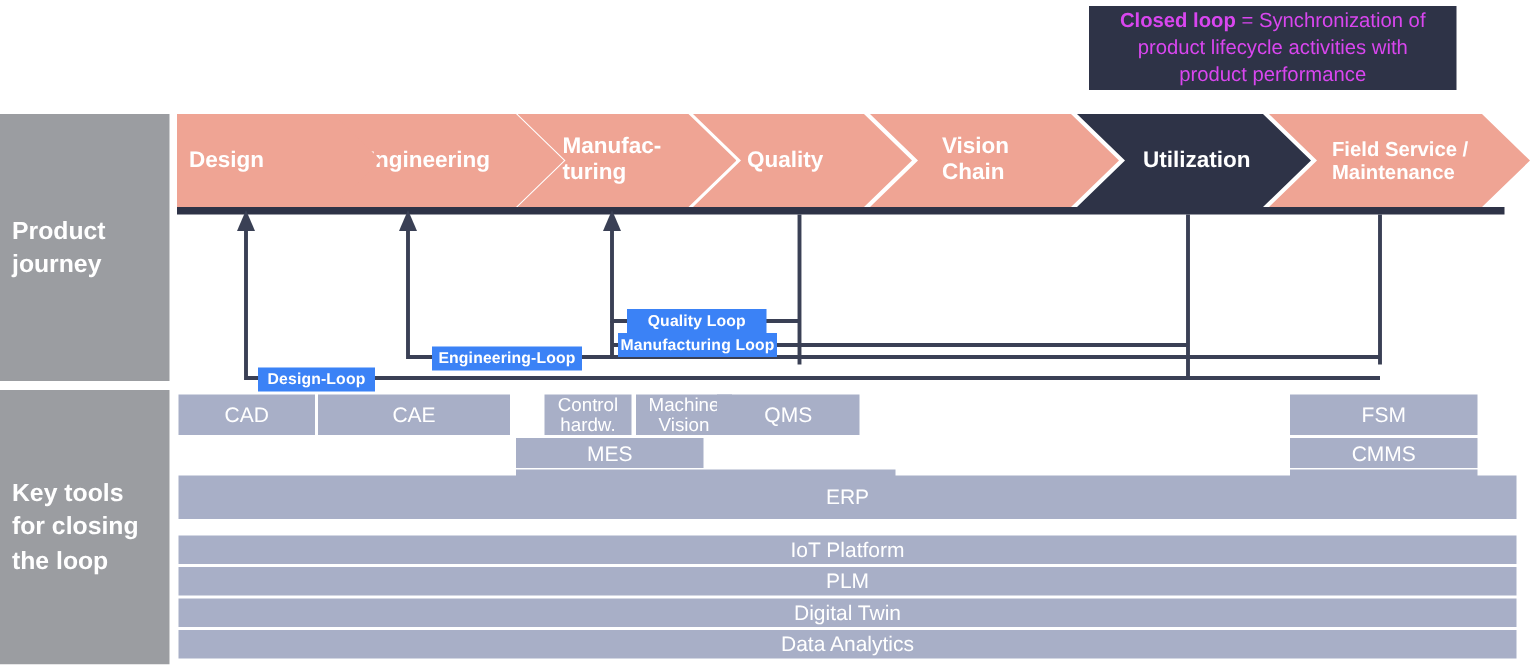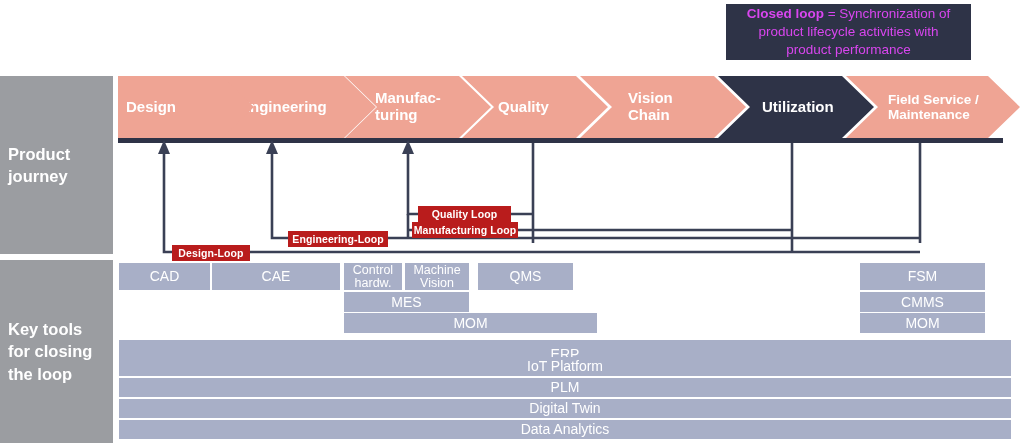--- a/index.html
+++ b/index.html
@@ -22,31 +22,31 @@
 
   
   .chev{position:absolute;top:76px;height:62px;display:flex;align-items:center;
         box-sizing:border-box;}
   .chev .txt{position:relative;z-index:3;color:#ffffff;font-weight:bold;
              font-size:15px;line-height:1.12;white-space:pre-line;}
 
   .baseline{position:absolute;background:#2E3347;}
 
   
-  .chip{position:absolute;background:#b91c1c;color:#ffffff;
+  .chip{position:absolute;background:#3b82f6;color:#ffffff;
         font-size:10.5px;font-weight:bold;display:flex;align-items:center;
         justify-content:center;box-sizing:border-box;z-index:6;
         letter-spacing:.1px;}
 
   
   .tool{position:absolute;background:#A8AFC7;color:#ffffff;
         display:flex;align-items:center;justify-content:center;
         text-align:center;font-size:14px;line-height:1.04;
         box-sizing:border-box;white-space:pre-line;}
-  .tool.small{font-size:12.5px;}
+  .tool.small{font-size:12.5px;margin-left:19px;}
   svg.wires{position:absolute;left:0;top:0;width:1024px;height:443px;
             overflow:visible;}
 </style>
 </head>
 <body>
 
 <div id="stage">
 
   <div class="callout" style="left:726px;top:4px;width:245px;height:56px;">
     <span>
@@ -138,19 +138,19 @@
 Vision</div>
   <div class="tool" style="left:478px;top:263px;width:95px;height:27px;">QMS</div>
   <div class="tool" style="left:860px;top:263px;width:125px;height:27px;">FSM</div>
 
   <div class="tool" style="left:344px;top:292px;width:125px;height:20px;">MES</div>
   <div class="tool" style="left:860px;top:292px;width:125px;height:20px;">CMMS</div>
 
   <div class="tool" style="left:344px;top:313px;width:253px;height:20px;">MOM</div>
   <div class="tool" style="left:860px;top:313px;width:125px;height:20px;">MOM</div>
 
-  <div class="tool" style="left:119px;top:340px;width:892px;height:29px;">ERP</div>
+  <div class="tool" style="left:119px;top:317px;width:892px;height:29px;">ERP</div>
   <div class="tool" style="left:119px;top:357px;width:892px;height:19px;">IoT Platform</div>
   <div class="tool" style="left:119px;top:378px;width:892px;height:19px;">PLM</div>
   <div class="tool" style="left:119px;top:399px;width:892px;height:19px;">Digital Twin</div>
   <div class="tool" style="left:119px;top:420px;width:892px;height:19px;">Data Analytics</div>
 
 </div>
 
 </body></html>

